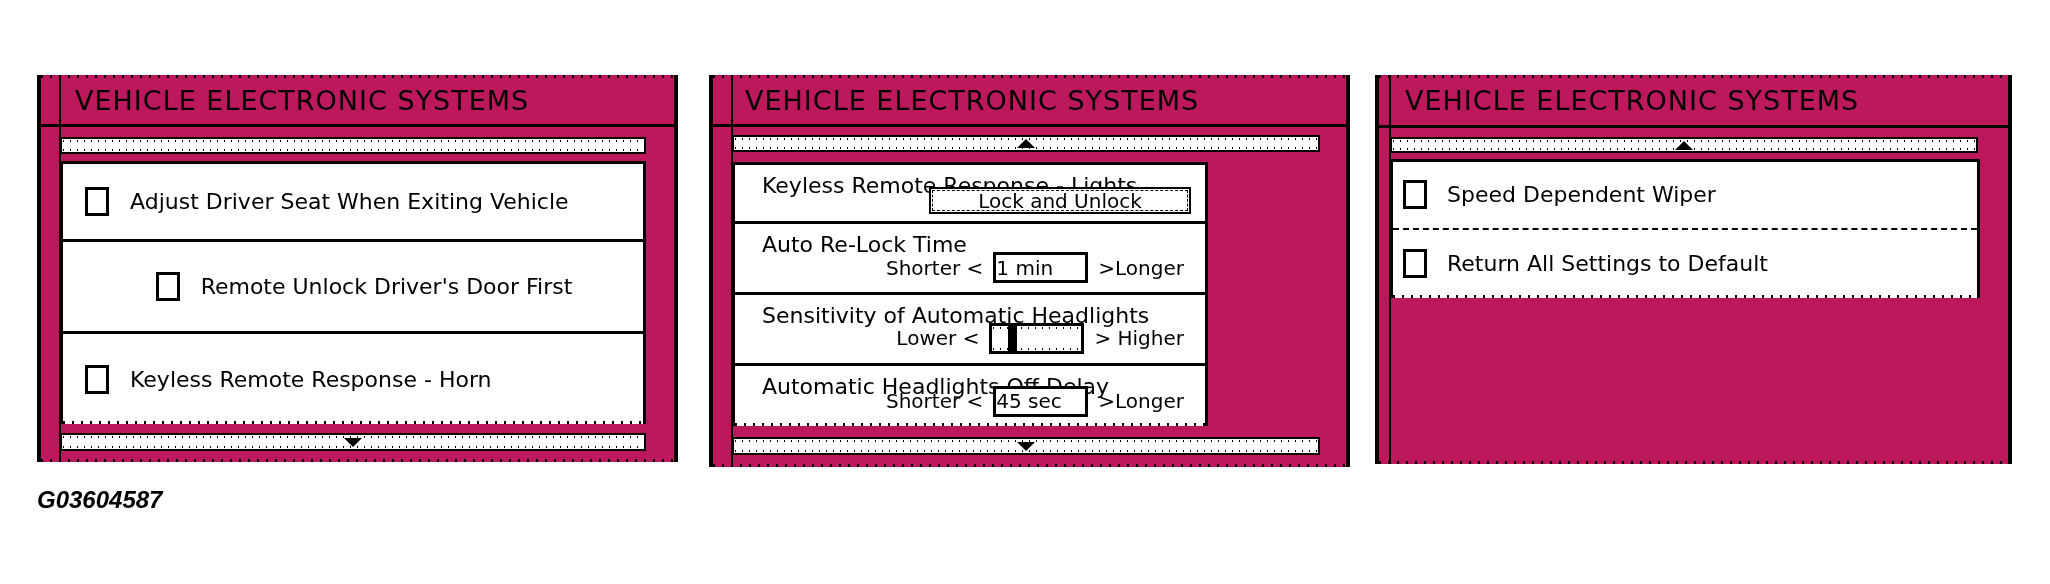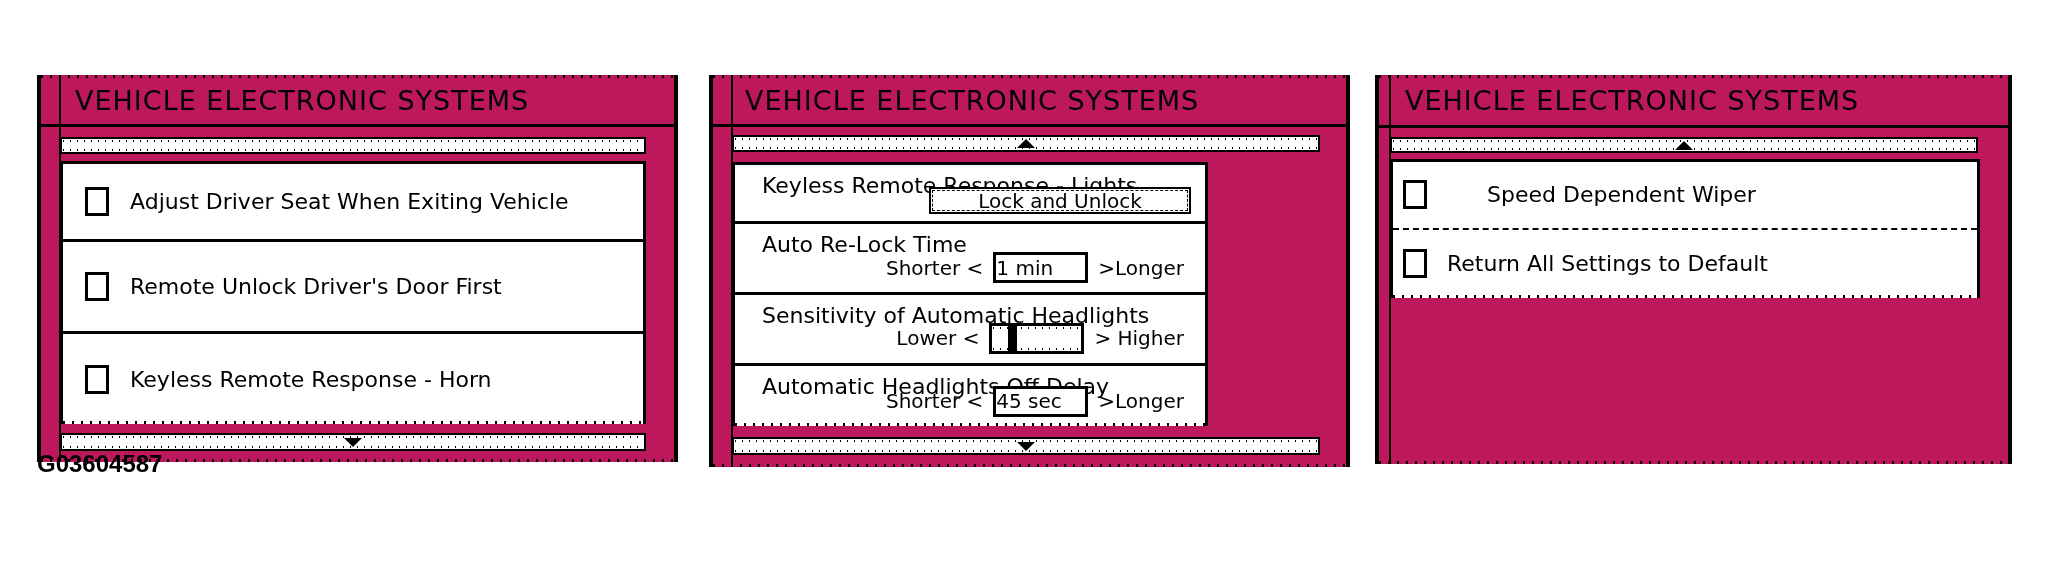--- a/index.html
+++ b/index.html
@@ -51,22 +51,22 @@
   .pushbtn { position:relative; width:262px; height:27px; border:2px solid #000; box-sizing:border-box;
              display:flex; align-items:center; justify-content:center; font-size:20px; background:#fff; }
   .pushbtn .inner { position:absolute; inset:1px; border:1px dashed #000; pointer-events:none; }
 
   .valbox { position:relative; width:95px; height:31px; border:3px solid #000; box-sizing:border-box;
             display:flex; align-items:center; justify-content:flex-start; font-size:20px; background:#fff; }
 
   .slider { position:relative; width:95px; height:31px; border:3px solid #000; box-sizing:border-box; background:#fff; }
   .slider .thumb { position:absolute; top:0; bottom:0; width:9px; background:#000; }
 
-  .figure-id { position:absolute; left:37px; top:450px; font-family:"Liberation Sans", sans-serif;
-               font-weight:700; font-size:24px; }
+  .figure-id { position:absolute; left:37px; top:486px; font-family:"Liberation Sans", sans-serif;
+               font-weight:700; font-size:24px;font-style:italic; }
 </style>
 </head>
 <body>
 
 <div id="canvas">
 
   <div class="panel" style="left:37px;top:75px;width:641px;height:387px;">
     <div class="dots edge-top"></div>
     <div class="dots edge-bottom"></div>
     <div class="vdiv" style="left:18px;"></div>
@@ -77,21 +77,21 @@
     <div class="strip" style="left:19px;top:62px;width:586px;height:17px;">
       <div class="dots in-top"></div>
       <div class="dots in-bottom"></div>
     </div>
 
     <div class="list" style="left:19px;top:86px;width:586px;height:263px;">
       <div class="row" style="flex:78 0 0;">
         <span class="checkbox" style="margin-left:22px;"></span>
         <span class="label" style="margin-left:21px;">Adjust Driver Seat When Exiting Vehicle</span>
       </div>
-      <div class="row sep" style="flex:92 0 0;">
+      <div class="row sep" style="flex:92 0 0;justify-content:center;">
         <span class="checkbox" style="margin-left:22px;"></span>
         <span class="label" style="margin-left:21px;">Remote Unlock Driver's Door First</span>
       </div>
       <div class="row sep" style="flex:93 0 0;">
         <span class="checkbox" style="margin-left:22px;"></span>
         <span class="label" style="margin-left:21px;">Keyless Remote Response - Horn</span>
       </div>
       <div class="dots list-bottom"></div>
     </div>
 
@@ -181,21 +181,21 @@
       <span class="title" style="left:26px;">VEHICLE ELECTRONIC SYSTEMS</span>
     </div>
 
     <div class="strip" style="left:11px;top:62px;width:588px;height:16px;">
       <div class="dots in-top"></div>
       <div class="dots in-bottom"></div>
       <span class="arr up"></span>
     </div>
 
     <div class="list" style="left:11px;top:84px;width:590px;height:139px;">
-      <div class="row" style="flex:68 0 0;gap:40px;">
+      <div class="row" style="flex:68 0 0;">
         <span class="checkbox" style="margin-left:10px;"></span>
         <span class="label" style="margin-left:20px;">Speed Dependent Wiper</span>
       </div>
       <div class="row dsep" style="flex:71 0 0;">
         <span class="checkbox" style="margin-left:10px;"></span>
         <span class="label" style="margin-left:20px;">Return All Settings to Default</span>
       </div>
       <div class="dots list-bottom"></div>
     </div>
   </div>

